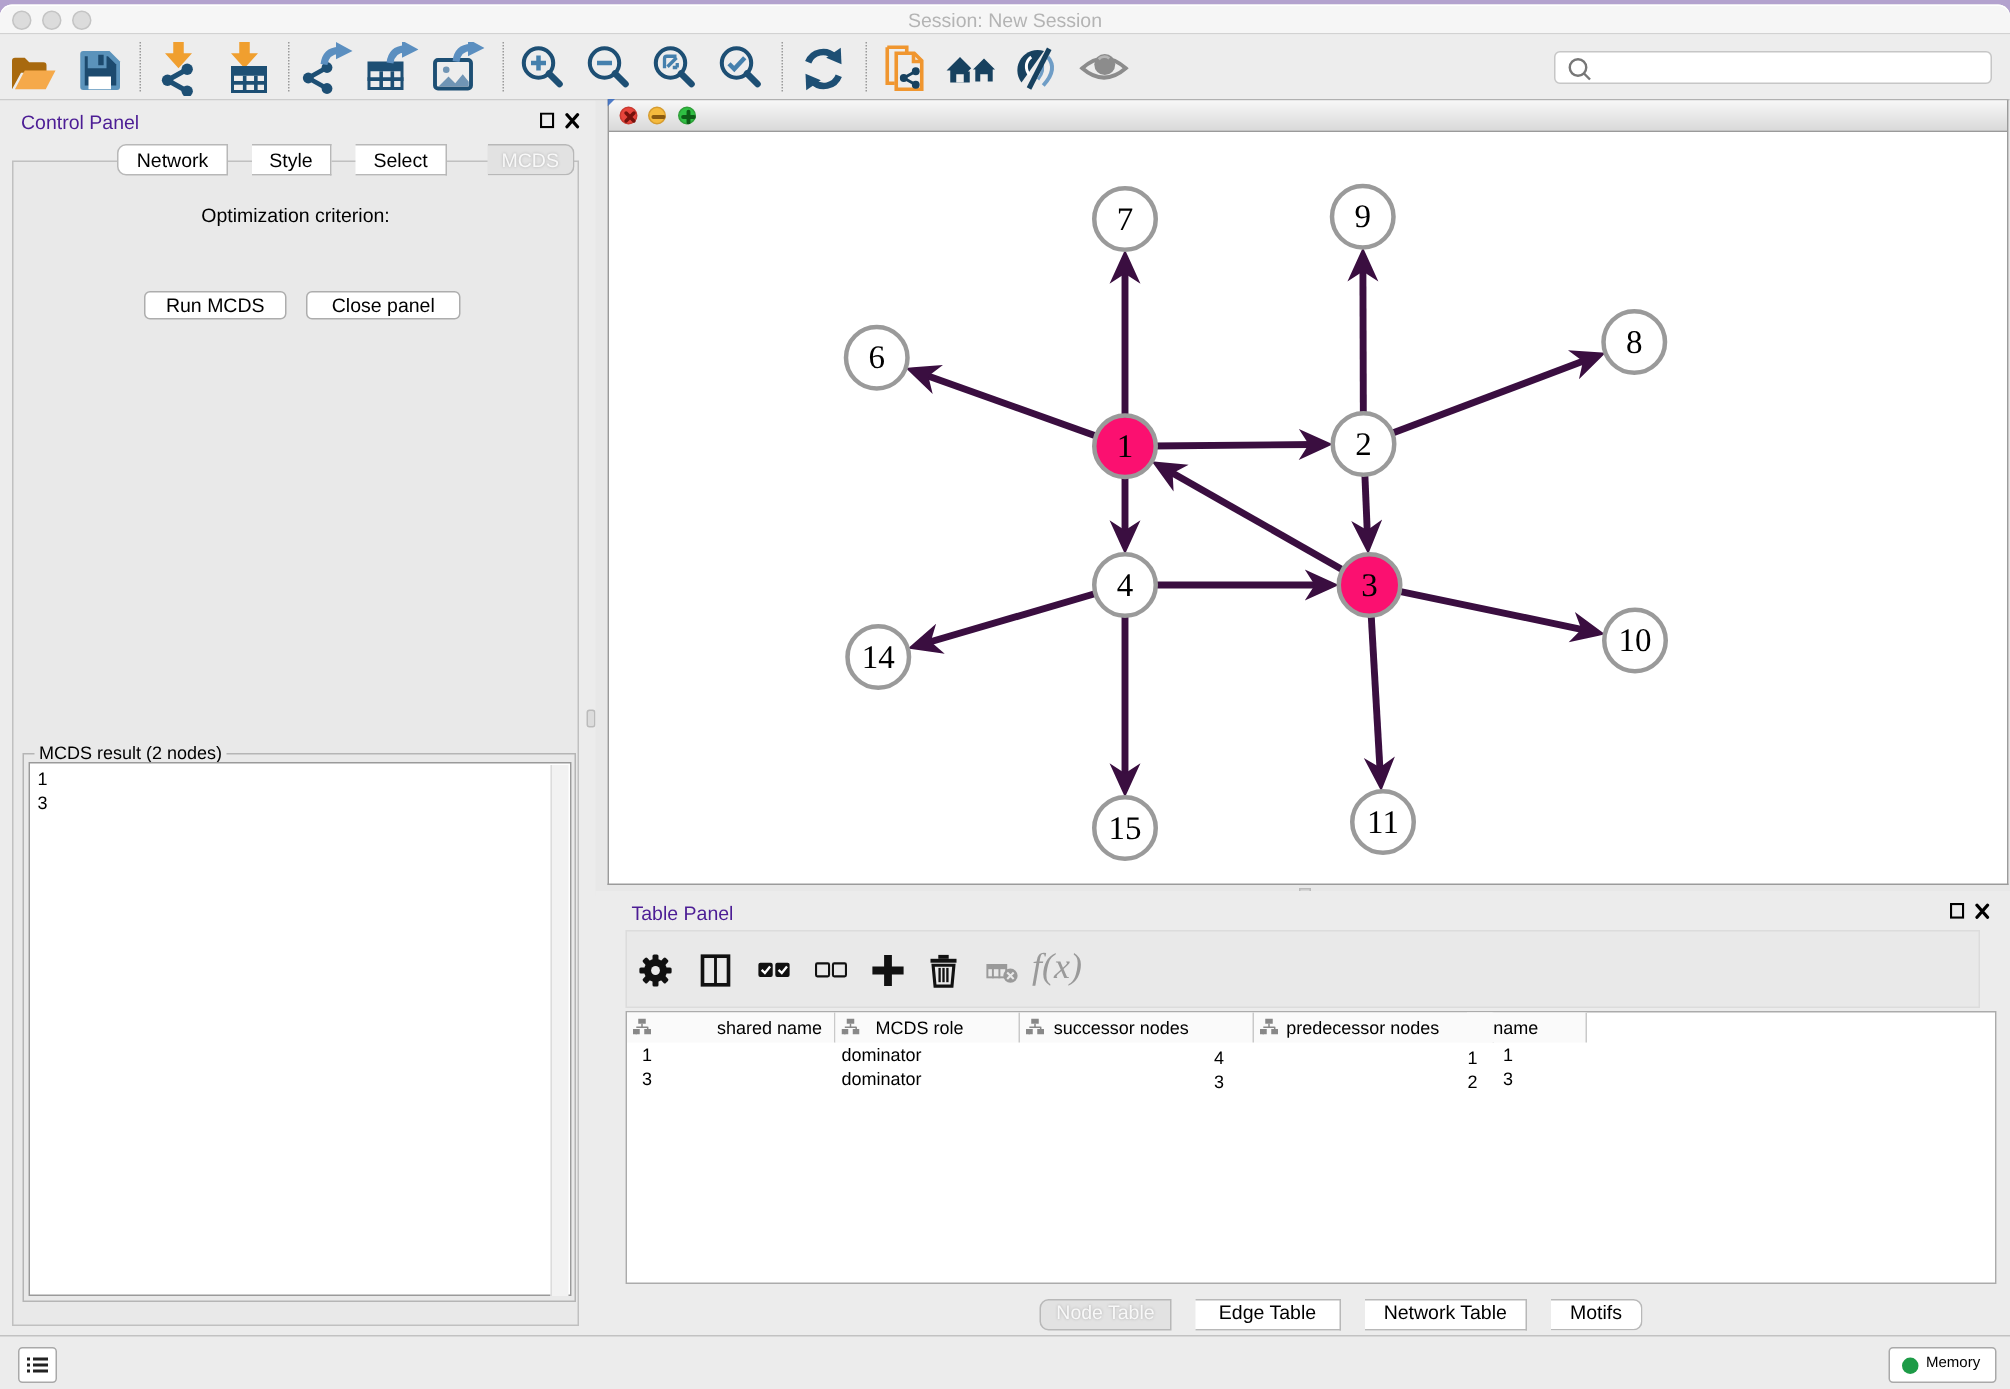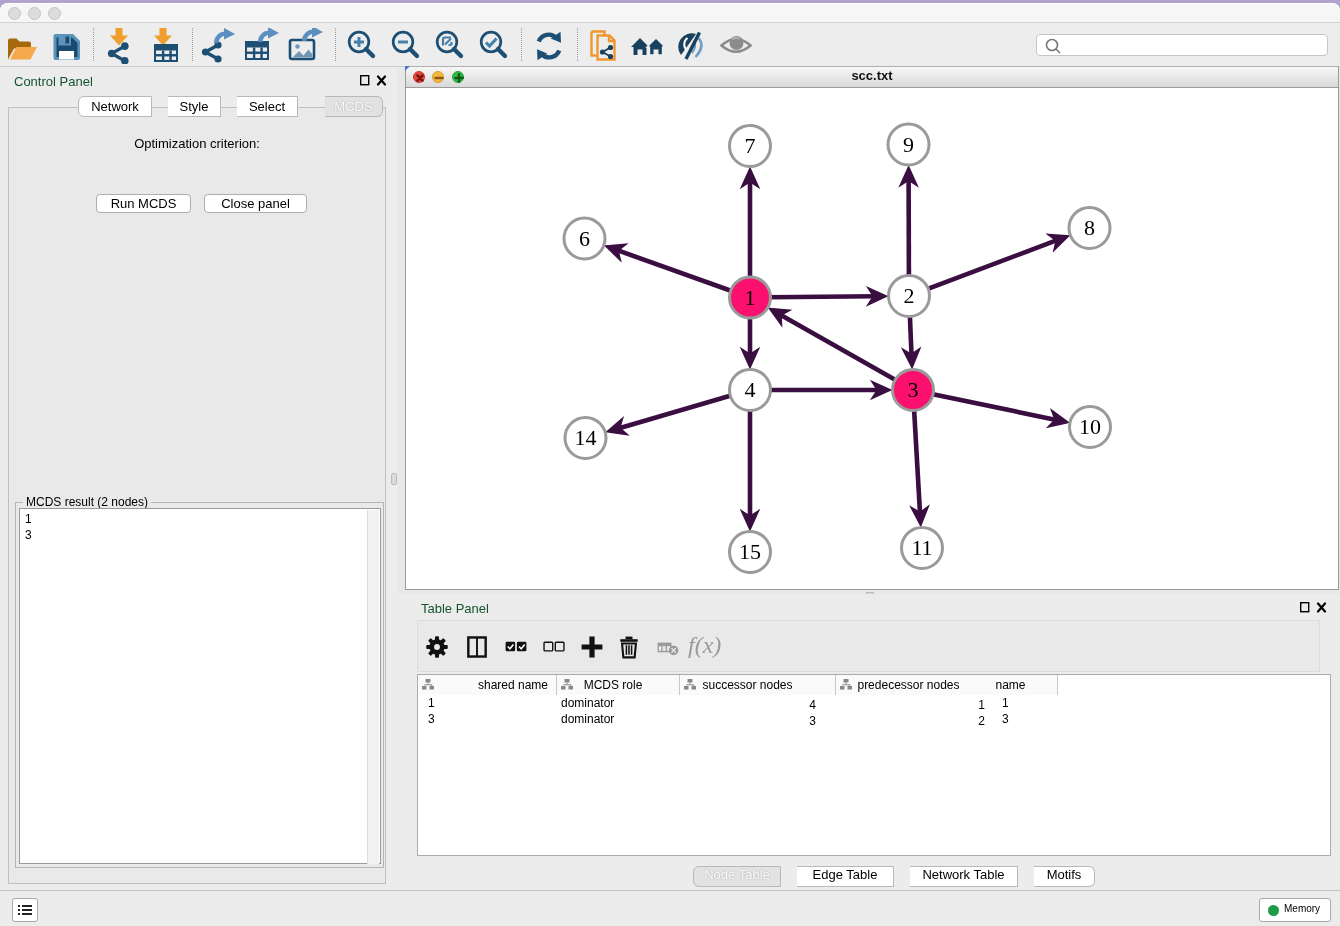--- a/index.html
+++ b/index.html
@@ -10,21 +10,21 @@
 #titlebar { position:absolute; left:0; top:0; width:100%; height:20px; background:#f6f6f6; box-shadow:inset 0 1px 0 #ffffff; border-radius:8px 8px 0 0; border-bottom:1px solid #d2d2d2; }
 .tl { position:absolute; top:4px; width:13px; height:13px; border-radius:50%; background:#dcdcdc; border:1px solid #c4c4c4; }
 #wintitle { position:absolute; top:3px; left:0; width:100%; text-align:center; font-size:13px; color:#b4b4b4; }
 
 #toolbar { position:absolute; left:0; top:20px; width:100%; height:44px; background:#ededed; border-bottom:1px solid #cccccc; }
 .tsep { position:absolute; top:5px; height:33px; width:0; border-left:1px dotted #9a9a9a; }
 .ticon { position:absolute; top:5px; }
 #searchbox { position:absolute; left:1036px; top:11px; width:292px; height:22px; background:#ffffff; border:1px solid #c6c6c6; border-radius:4px; }
 
 #cpanel { position:absolute; left:0; top:64px; width:391px; height:823px; background:#ececec; }
-.paneltitle { font-size:13px; color:#14532d; }
+.paneltitle { font-size:13px; color:#4c1d95; }
 .panelbtns { position:absolute; }
 
 .tabrow { position:absolute; display:flex; height:21px; font-size:13px; z-index:6;gap:16px; }
 .tab { background:#ffffff; border:1px solid #b8b8b8; border-left:none; color:#000; text-align:center; line-height:19px; }
 .tab.first { border-left:1px solid #b8b8b8; border-radius:6px 0 0 6px; }
 .tab.last { border-radius:0 6px 6px 0; }
 .tab.sel { background:#e2e2e2; color:#f8f8f8; text-shadow:0 0 2px #adadad; }
 #cpcontent { position:absolute; left:8px; top:40px; width:378px; height:777px; background:#e9e9e9; border:1px solid #c0c0c0; }
 .btn { position:absolute; background:#ffffff; border:1px solid #adadad; border-radius:4px; font-size:13px; text-align:center; color:#000; }
 #mcdsbox { position:absolute; left:6px; top:394px; width:369px; height:366px; border:1px solid #b5b5b5; }
@@ -52,20 +52,21 @@
 #statusbar { position:absolute; left:0; top:887px; width:1340px; height:36px; background:#ececec; border-top:1px solid #c2c2c2; }
 .sbtn { position:absolute; background:#ffffff; border:1px solid #a9a9a9; border-radius:3px; }
 </style>
 </head>
 <body>
 <div id="win">
   <div id="titlebar">
     <div class="tl" style="left:8px;"></div>
     <div class="tl" style="left:28px;"></div>
     <div class="tl" style="left:48px;"></div>
+    <div id="wintitle">Session: New Session</div>
   </div>
   <div id="toolbar">
     <div class="tsep" style="left:93px"></div>
       <div class="tsep" style="left:192px"></div>
       <div class="tsep" style="left:335px"></div>
       <div class="tsep" style="left:521px"></div>
       <div class="tsep" style="left:577px"></div>
       <svg class="ticon" style="left:4px" width="36" height="36" viewBox="0 0 36 36">
         <path d="M4 12.5 q0 -2 2 -2 h6.5 l3 3 h9.5 q2 0 2 2 v5 h-17 l-6 11 Z" fill="#a8690e"></path>
         <path d="M12.5 19 h20.5 l-6.5 12.5 h-20.5 Z" fill="#f5a94a"></path>
@@ -232,21 +233,20 @@
       <div id="scctitle">
         <div class="tlight" style="left:7px;background:#e8453c;border:1px solid #c93a31;"><svg width="12" height="12" viewBox="0 0 12 12">
               <path d="M3.4 3.4 L8.6 8.6 M8.6 3.4 L3.4 8.6" stroke="#75120d" stroke-width="2.4" stroke-linecap="round"></path>
             </svg></div>
         <div class="tlight" style="left:26px;background:#f5ba3d;border:1px solid #d69c2f;"><svg width="12" height="12" viewBox="0 0 12 12">
               <path d="M2.6 6 L9.4 6" stroke="#8a5a10" stroke-width="2.6" stroke-linecap="round"></path>
             </svg></div>
         <div class="tlight" style="left:46px;background:#2fbf43;border:1px solid #2f9e38;"><svg width="12" height="12" viewBox="0 0 12 12">
               <path d="M6 2.4 L6 9.6 M2.4 6 L9.6 6" stroke="#0d5c17" stroke-width="2.6" stroke-linecap="round"></path>
             </svg></div>
-        <div id="scclabel">scc.txt</div>
       </div>
       <svg id="graphsvg" width="932" height="502" viewBox="1 1 932 502">
           <g stroke="#3a0e40" stroke-width="4.6" fill="#3a0e40">
             <line x1="345.0" y1="192.5" x2="345.0" y2="92.3"></line>
             <polygon points="345.0,85.0 350.0,96.0 345.0,92.8 340.0,96.0"></polygon>
             <line x1="328.0" y1="204.5" x2="210.9" y2="162.7"></line>
             <polygon points="204.0,160.2 216.0,159.2 211.3,162.8 212.7,168.6"></polygon>
             <line x1="363.0" y1="210.3" x2="470.7" y2="209.3"></line>
             <polygon points="478.0,209.2 467.0,214.3 470.2,209.3 467.0,204.3"></polygon>
             <line x1="345.0" y1="228.5" x2="345.0" y2="269.7"></line>

